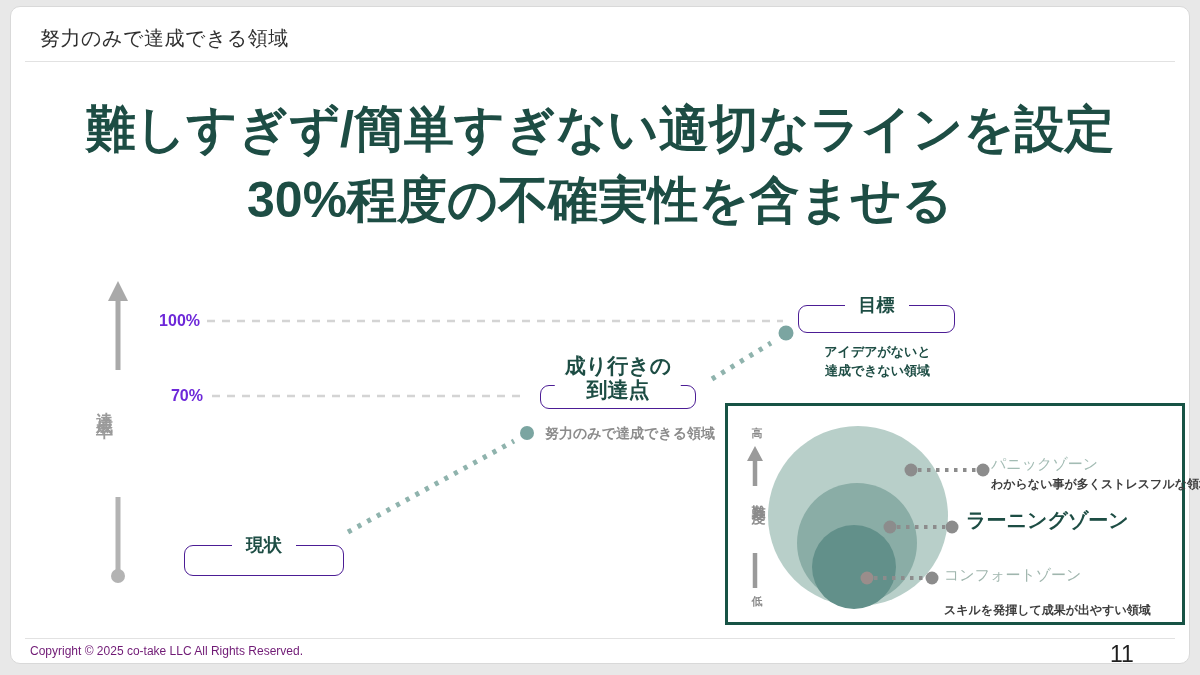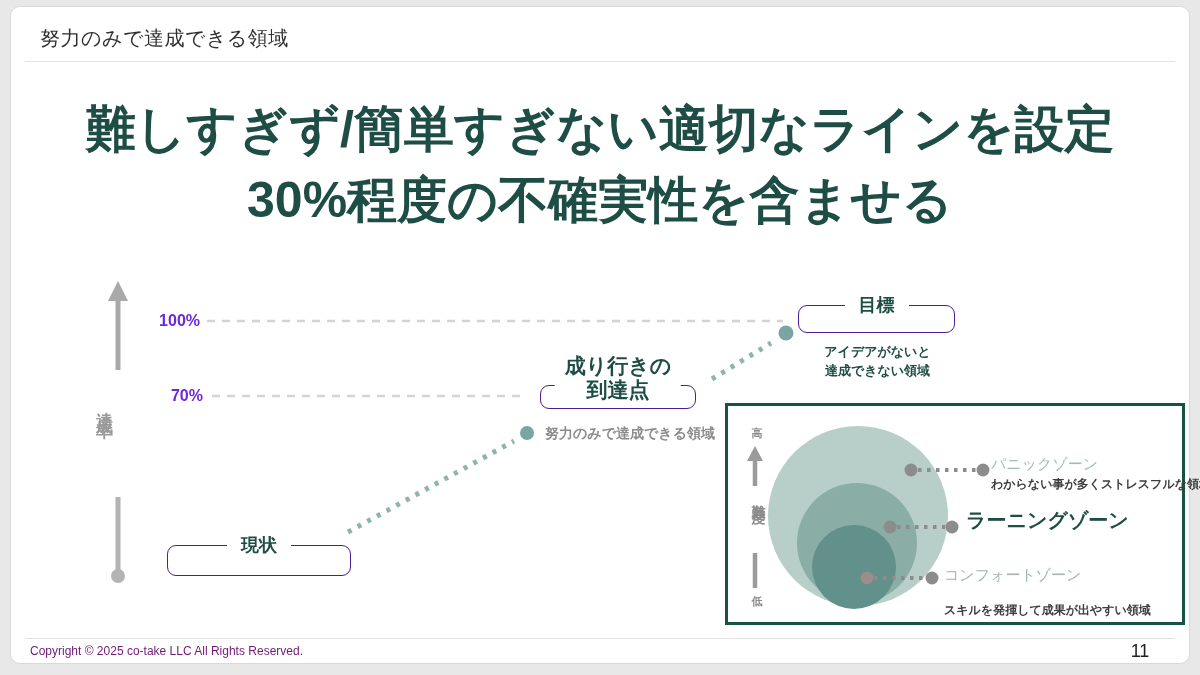--- a/index.html
+++ b/index.html
@@ -37,21 +37,21 @@
                    font-weight:bold; letter-spacing:2px; }
   .zone-name { font-size:15px; white-space:nowrap; }
   .zone-desc { font-size:12px; font-weight:bold; color:#3d3d3d; white-space:nowrap; }
   .z-panic-name   { left:263px; top:49px;  color:#a3bcb4; }
   .z-panic-desc   { left:263px; top:70px; }
   .z-learn-name   { left:238px; top:101px; color:#1d4d44; font-size:20px; font-weight:bold; }
   .z-learn-desc   { left:238px; top:130px; }
   .z-comfort-name { left:216px; top:160px; color:#a0b6ae; }
   .z-comfort-desc { left:216px; top:196px; }
   .footer-copy { left:30px; top:644px; font-size:12px; color:#701a75; }
-  .footer-page { left:1110px; top:641px; width:60px; text-align:center; font-size:18px; color:#1f1f1f; }
+  .footer-page { left:1110px; top:641px; width:60px; text-align:left; font-size:23px; color:#1f1f1f; }
 </style>
 </head>
 <body>
 
 <div class="card"></div>
 
 <div class="abs header-title">努力のみで達成できる領域</div>
 <div class="abs rule" style="top:61px;"></div>
 
 <div class="abs main-title">
@@ -78,21 +78,21 @@
   <circle cx="527" cy="433" r="7" fill="#7ba5a1"></circle>
 
   <line x1="712" y1="379" x2="771" y2="343" stroke="#8fb3ad" stroke-width="5" stroke-dasharray="4 7"></line>
   <circle cx="786" cy="333" r="7.5" fill="#7ba5a1"></circle>
 </svg>
 
 <div class="abs vtext axis-label">達成率</div>
 <div class="abs pct pct-100">100%</div>
 <div class="abs pct pct-70">70%</div>
 
-<div class="bracket" style="left:167px; top:545px; width:184px; height:31px;padding-left:20px;">
+<div class="bracket" style="left:184px; top:545px; width:160px; height:31px;padding-left:20px;">
   <span class="bracket-label">現状</span>
 </div>
 
 <div class="bracket" style="left:540px; top:385px; width:156px; height:24px;">
   <span class="bracket-label two-line">
     <span style="display:block;">成り行きの</span>
     <span style="display:block;">到達点</span>
   </span>
 </div>
 <div class="abs note-gray">努力のみで達成できる領域</div>

